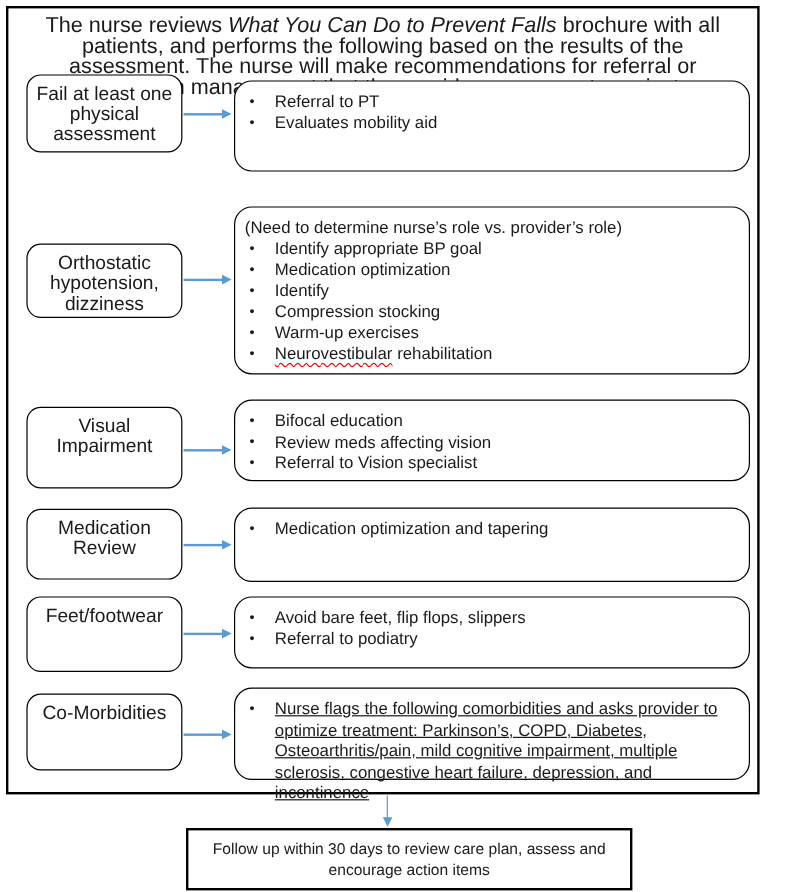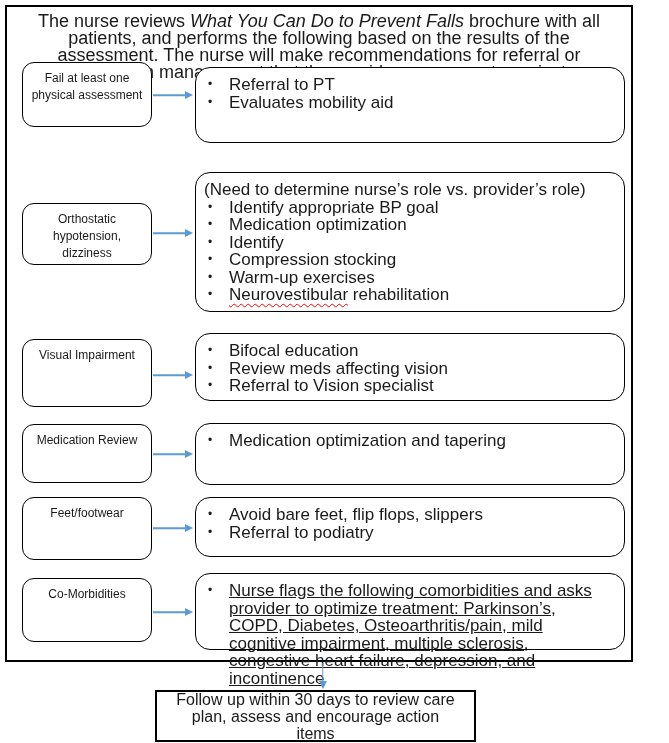--- a/index.html
+++ b/index.html
@@ -21,28 +21,28 @@
     position:absolute;left:5px;top:5px;width:628px;box-sizing:border-box;
     padding:8px 26px 0 26px;text-align:center;font-size:18px;line-height:17px;
   }
   .header .it{font-style:italic;}
 
   .row{display:contents;}
 
   .left-box{
     position:absolute;left:22px;width:130px;box-sizing:border-box;
     border:1.5px solid var(--line);border-radius:12px;background:#fff;
-    text-align:center;font-size:12px;line-height:17px;
+    text-align:center;font-size:16px;line-height:17px;
     padding:7px 6px 0 6px;
   }
 
   .right-box{
     position:absolute;left:195px;width:430px;box-sizing:border-box;
     border:1.5px solid var(--line);border-radius:15px;background:#fff;
-    font-size:17px;line-height:17.5px;
+    font-size:14px;line-height:17.5px;
     padding:8px 14px 0 0;
   }
   .right-box .intro{padding-left:8px;}
   .right-box ul{list-style:none;margin:0;padding:0;}
   .right-box li{position:relative;padding-left:33px;}
   .right-box li::before{
     content:"\2022";position:absolute;left:12px;top:0;
     font-size:12px;color:var(--ink);
   }
   .wavy{
@@ -67,24 +67,24 @@
     position:absolute;left:50%;top:0;bottom:7px;width:1.5px;
     background:var(--arrow);transform:translateX(-50%);
   }
   .v-arrow .head{
     position:absolute;bottom:0;left:50%;transform:translateX(-50%);
     width:0;height:0;border-top:8px solid var(--arrow);
     border-left:4.5px solid transparent;border-right:4.5px solid transparent;
   }
 
   .follow-box{
-    position:absolute;left:155px;top:690px;width:321px;height:52px;
+    position:absolute;left:155px;top:690px;width:372px;height:52px;
     box-sizing:border-box;border:2px solid var(--line);background:#fff;
     display:flex;align-items:center;justify-content:center;
-    text-align:center;font-size:16px;line-height:17px;padding:3px 18px;
+    text-align:center;font-size:13px;line-height:17px;padding:3px 18px;
   }
 </style>
 </head>
 <body>
 
 <div class="canvas">
 
   <div class="outer-border"></div>
 
   <div class="header"><span>The nurse reviews </span><span class="it">What You Can Do to Prevent Falls</span><span> brochure with all patients, and performs the following based on the results of the assessment. The nurse will make recommendations for referral or medication management that the provider may accept or reject.</span></div>

